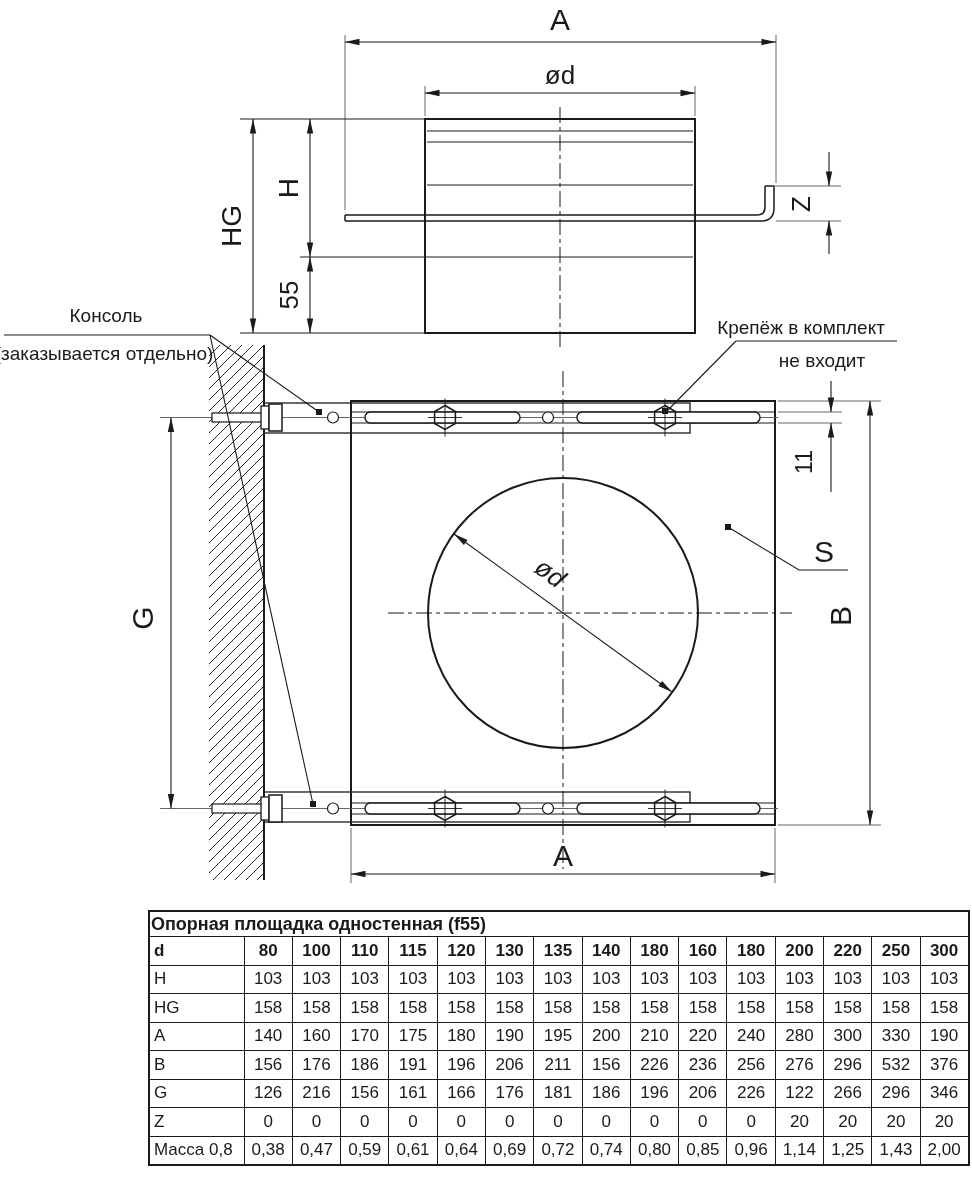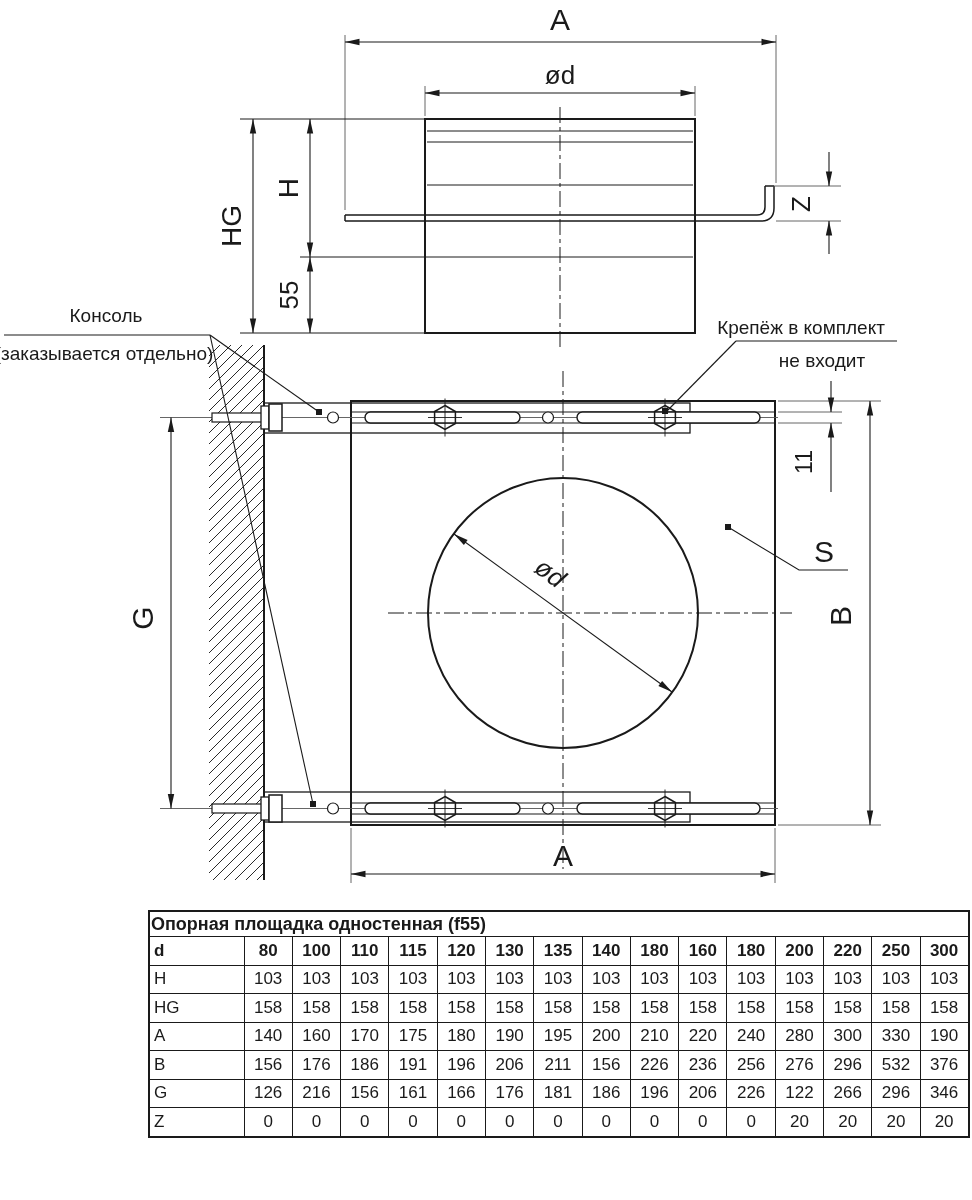--- a/index.html
+++ b/index.html
@@ -419,16 +419,34 @@
           <td>0</td>
           <td>0</td>
           <td>0</td>
           <td>0</td>
           <td>0</td>
           <td>20</td>
           <td>20</td>
           <td>20</td>
           <td>20</td>
         </tr>
+        <tr>
+          <td class="lbl">Масса 0,8</td>
+          <td>0,38</td>
+          <td>0,47</td>
+          <td>0,59</td>
+          <td>0,61</td>
+          <td>0,64</td>
+          <td>0,69</td>
+          <td>0,72</td>
+          <td>0,74</td>
+          <td>0,80</td>
+          <td>0,85</td>
+          <td>0,96</td>
+          <td>1,14</td>
+          <td>1,25</td>
+          <td>1,43</td>
+          <td>2,00</td>
+        </tr>
       </tbody>
 </table>
 
 </div>
 
 </body></html>

